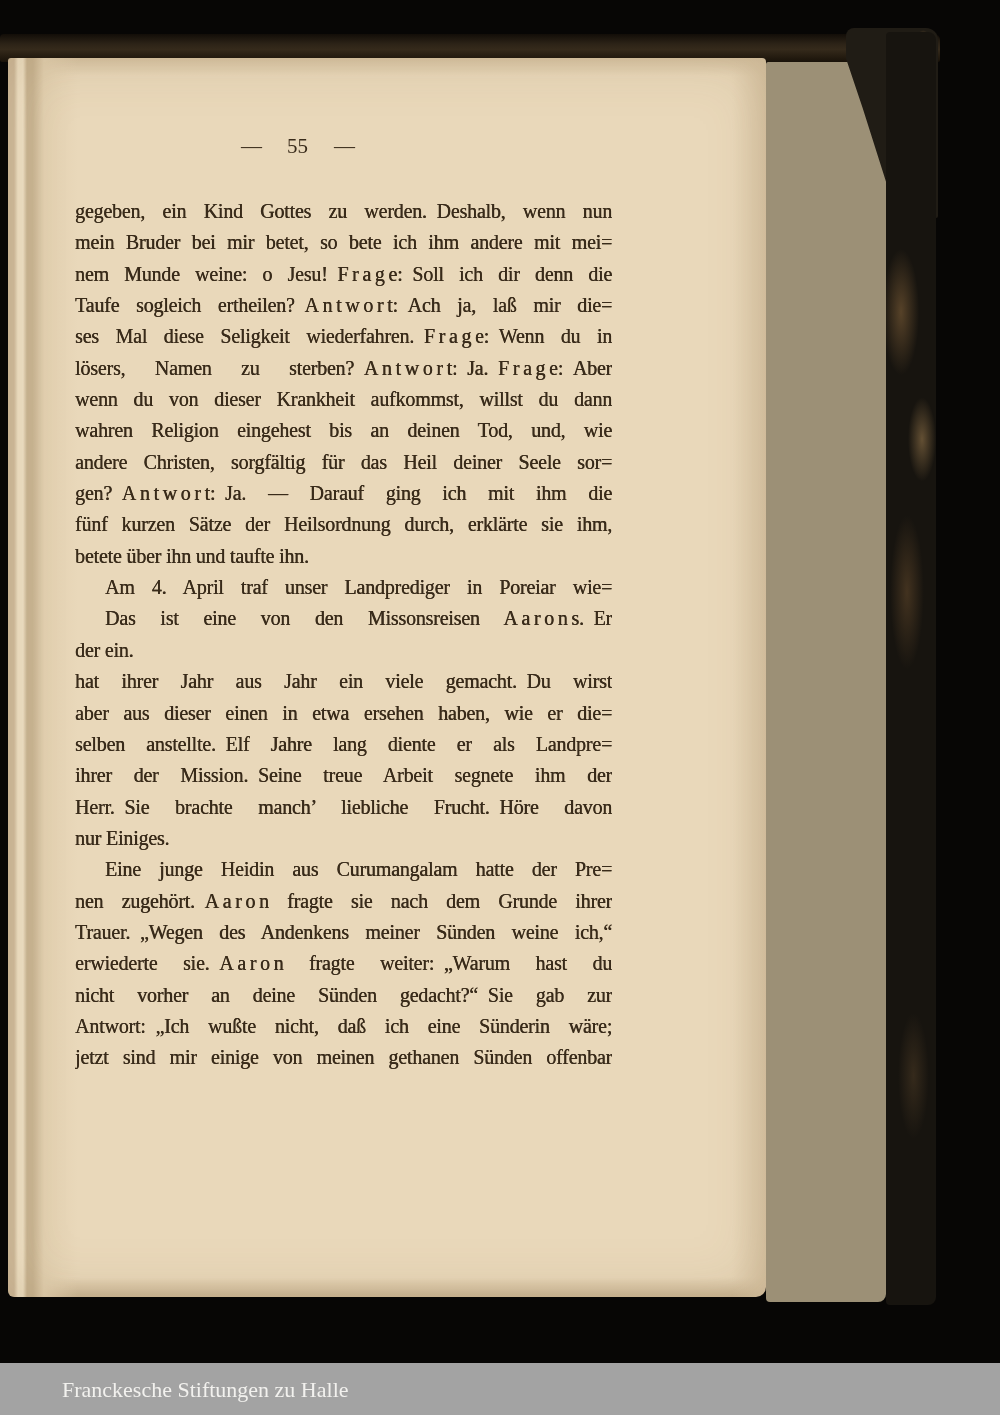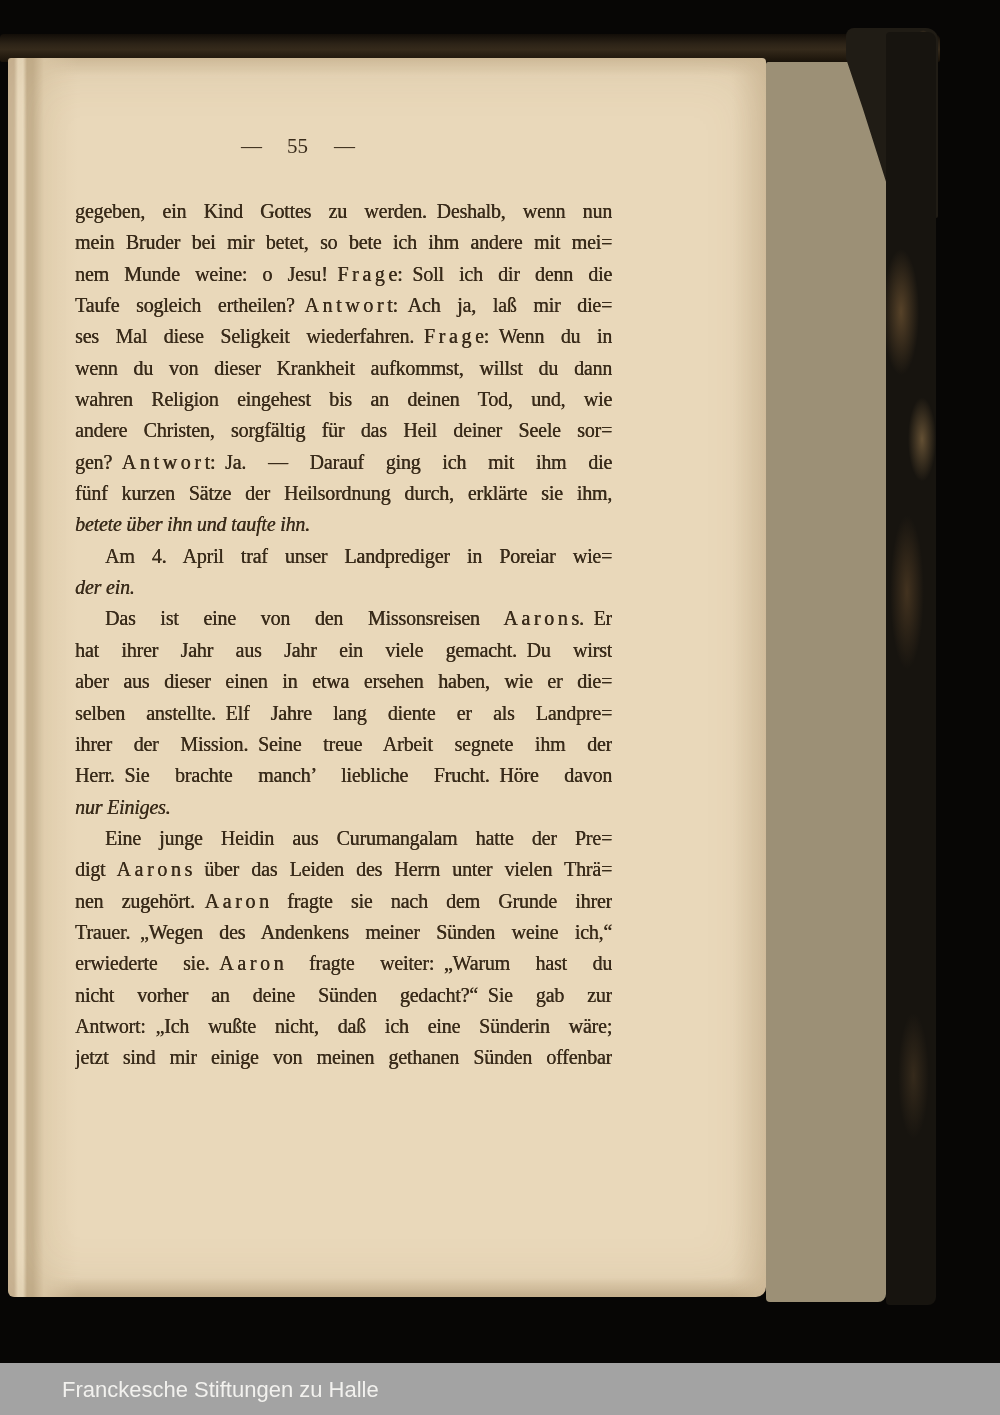--- a/index.html
+++ b/index.html
@@ -42,21 +42,21 @@
     font-size:20px;color:var(--c-ink,#392b1a);
     text-shadow:0.35px 0 0 currentColor;
     letter-spacing:-0.2px;
     margin-left:12px;
   }
   .line{
     height:31.35px;line-height:31.35px;overflow:hidden;
     text-align:justify;text-align-last:justify;
   }
   .line.indent{padding-left:30px;}
-  .line.short{text-align:left;text-align-last:left;font-style:italic;}
+  .line.short{text-align:left;text-align-last:left;}
   #fore-edge{
     position:absolute;left:766px;top:62px;width:120px;height:1240px;
     background:
       linear-gradient(180deg,rgba(30,22,12,.45) 0,rgba(30,22,12,0) 26px),
       linear-gradient(0deg,rgba(245,238,220,.35) 0 10px,rgba(245,238,220,0) 40px),
       linear-gradient(90deg,rgba(226,214,188,.95) 0 5px,rgba(226,214,188,0) 9px),
       linear-gradient(90deg,rgba(0,0,0,0) 0 48px,rgba(222,210,184,.9) 53px 71px,rgba(0,0,0,0) 76px),
       linear-gradient(90deg,rgba(0,0,0,0) 0 103px,rgba(226,214,190,.95) 106px 116px,rgba(0,0,0,0) 118px),
       repeating-linear-gradient(90deg,#8f english 0,#8f8269 0 1px,#a89b7f 1px 3px,#81765d 3px 4px,#b3a78b 4px 6px);
     background-color:#9c9076;
@@ -78,21 +78,21 @@
     clip-path:polygon(0 0,100% 0,100% 100%,56% 100%,18% 42%,0 16%);
     border-radius:8px 12px 2px 2px;
   }
   
   #footer-bar{
     position:absolute;left:0;top:1363px;width:1000px;height:52px;
     background:var(--c-footer_bar,#a3a3a3);
   }
   #institution-title{
     position:absolute;left:62px;top:0;height:52px;line-height:54px;
-    font-family:Liberation Sans, sans-serif;
+    font-family:Liberation Serif, serif;
     font-size:22px;color:var(--c-footer_text,#f2f1ee);
   }
   #dfg-logo{
     position:absolute;right:10px;top:50%;transform:translateY(-50%);
     font-family:"Liberation Sans","DejaVu Sans",sans-serif;font-weight:bold;
     font-size:29px;color:var(--c-dfg_white,#fff);letter-spacing:0;margin-top:44px;
   }
 </style>
 </head>
 <body>
@@ -106,37 +106,37 @@
       <span class="dash">—</span>
       <span>55</span>
       <span class="dash">—</span>
     </div>
     <div id="text-block">
         <div class="line">gegeben, ein Kind Gottes zu werden. Deshalb, wenn nun</div>
         <div class="line">mein Bruder bei mir betet, so bete ich ihm andere mit mei=</div>
         <div class="line">nem Munde weine: o Jesu! F r a g e: Soll ich dir denn die</div>
         <div class="line">Taufe sogleich ertheilen? A n t w o r t: Ach ja, laß mir die=</div>
         <div class="line">ses Mal diese Seligkeit wiederfahren. F r a g e: Wenn du in</div>
+        <div class="line">lösers, Namen zu sterben? A n t w o r t: Ja. F r a g e: Aber</div>
         <div class="line">wenn du von dieser Krankheit aufkommst, willst du dann</div>
         <div class="line">wahren Religion eingehest bis an deinen Tod, und, wie</div>
         <div class="line">andere Christen, sorgfältig für das Heil deiner Seele sor=</div>
         <div class="line">gen? A n t w o r t: Ja. — Darauf ging ich mit ihm die</div>
         <div class="line">fünf kurzen Sätze der Heilsordnung durch, erklärte sie ihm,</div>
         <div class="line short">betete über ihn und taufte ihn.</div>
         <div class="line indent">Am 4. April traf unser Landprediger in Poreiar wie=</div>
+        <div class="line indent">Das ist eine von den Missonsreisen A a r o n s. Er</div>
         <div class="line short">der ein.</div>
-        <div class="line indent">Das ist eine von den Missonsreisen A a r o n s. Er</div>
         <div class="line">hat ihrer Jahr aus Jahr ein viele gemacht. Du wirst</div>
         <div class="line">aber aus dieser einen in etwa ersehen haben, wie er die=</div>
         <div class="line">selben anstellte. Elf Jahre lang diente er als Landpre=</div>
         <div class="line">ihrer der Mission. Seine treue Arbeit segnete ihm der</div>
         <div class="line">Herr. Sie brachte manch’ liebliche Frucht. Höre davon</div>
         <div class="line short">nur Einiges.</div>
         <div class="line indent">Eine junge Heidin aus Curumangalam hatte der Pre=</div>
-        <div class="line">digt A a r o n s über das Leiden des Herrn unter vielen Thrä=</div>
         <div class="line">nen zugehört. A a r o n fragte sie nach dem Grunde ihrer</div>
         <div class="line">Trauer. „Wegen des Andenkens meiner Sünden weine ich,“</div>
         <div class="line">erwiederte sie. A a r o n fragte weiter: „Warum hast du</div>
         <div class="line">nicht vorher an deine Sünden gedacht?“ Sie gab zur</div>
         <div class="line">Antwort: „Ich wußte nicht, daß ich eine Sünderin wäre;</div>
         <div class="line">jetzt sind mir einige von meinen gethanen Sünden offenbar</div>
       </div>
   </div>
 
   <div id="fore-edge"></div>

